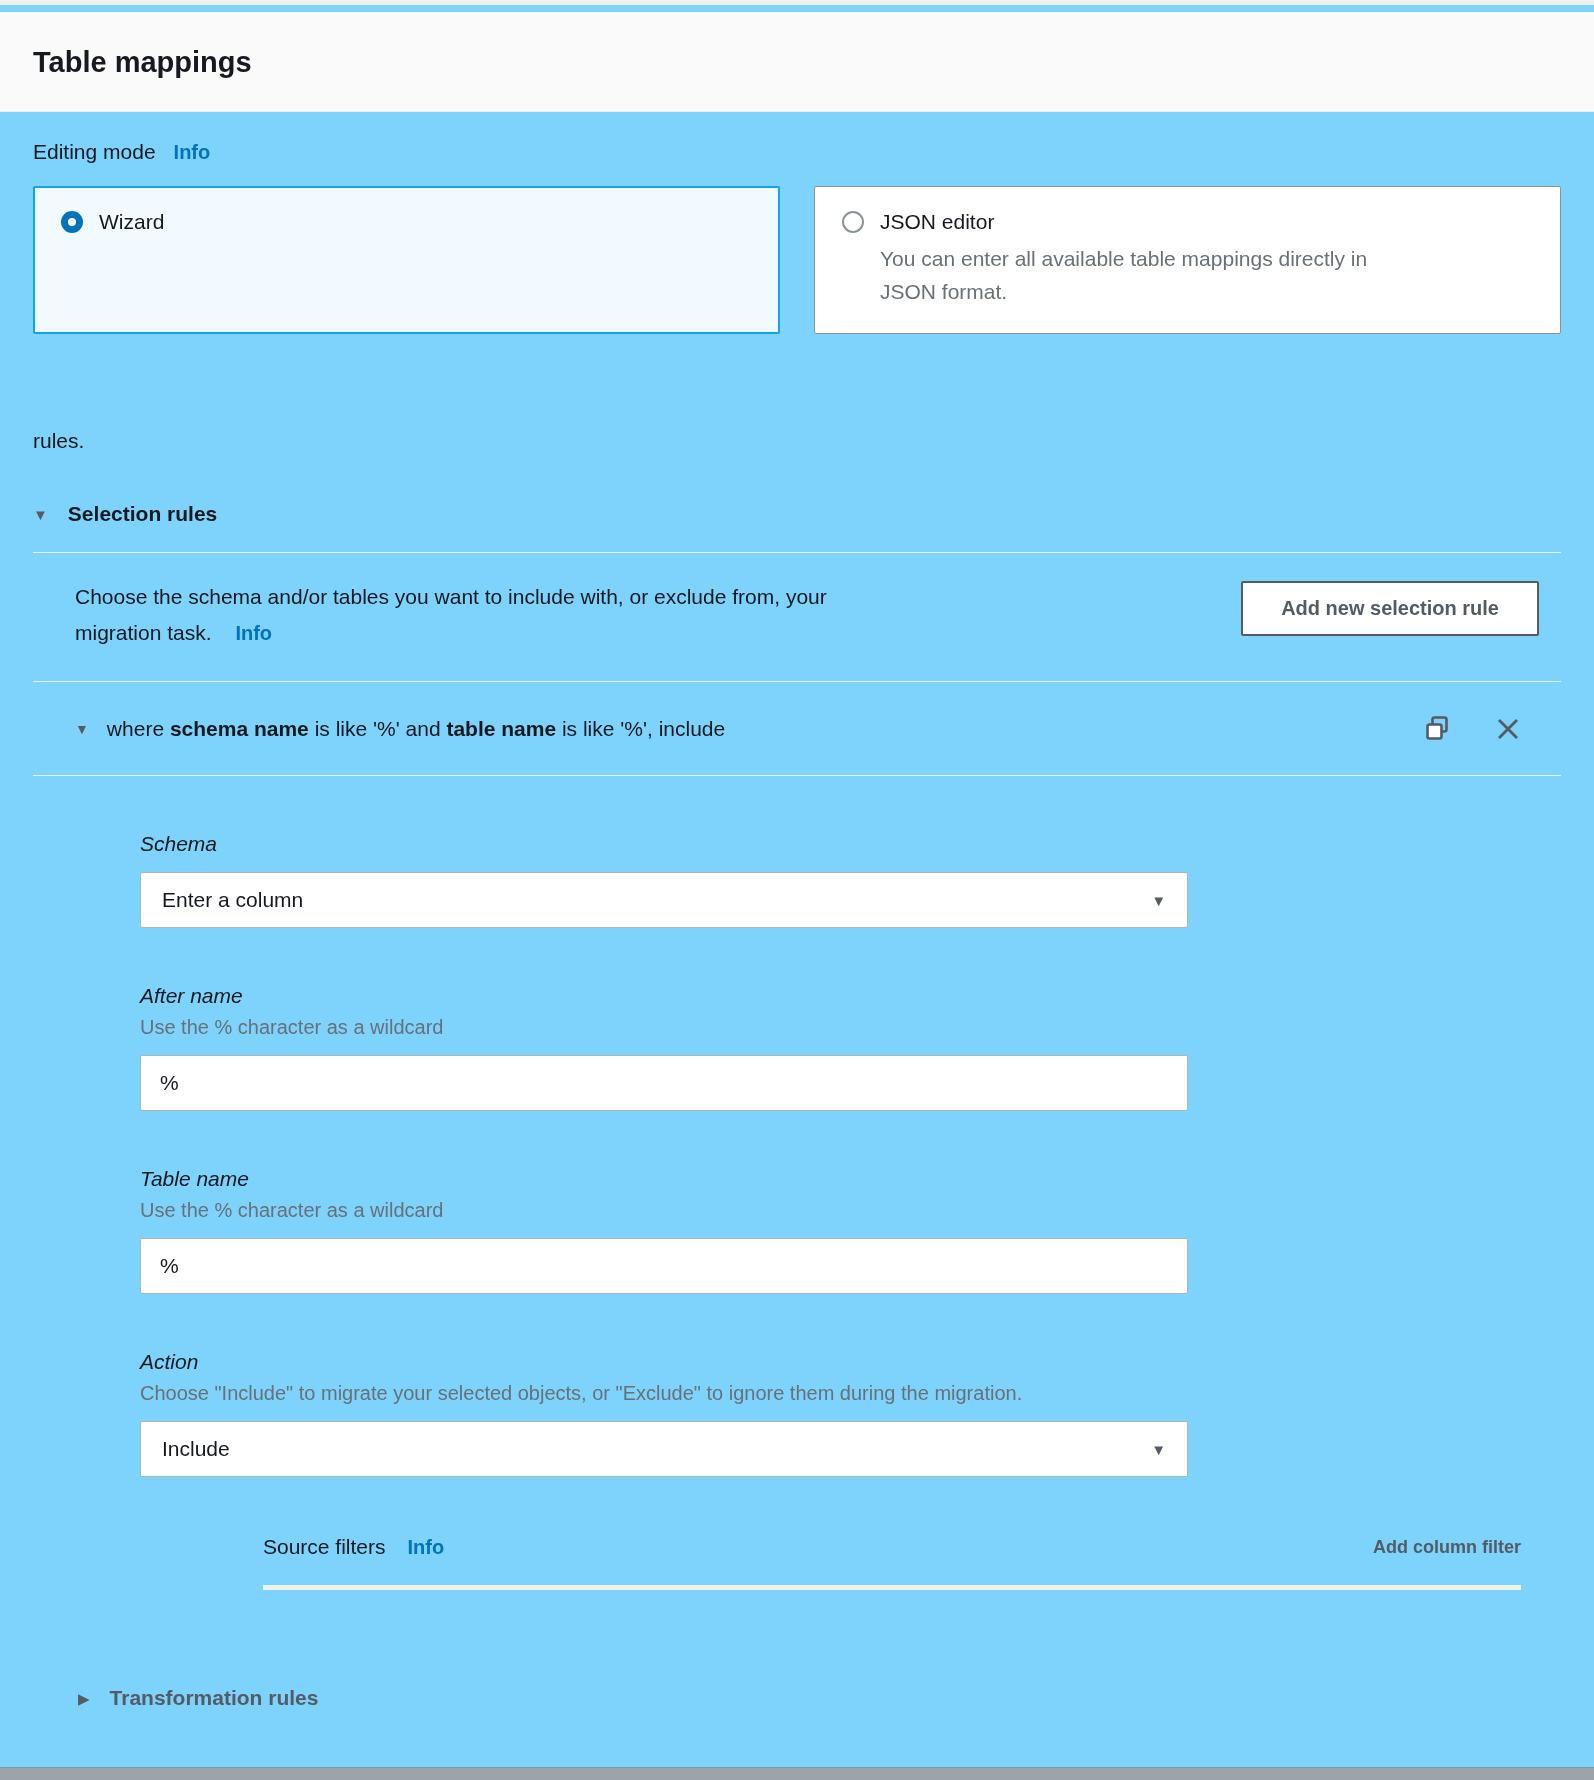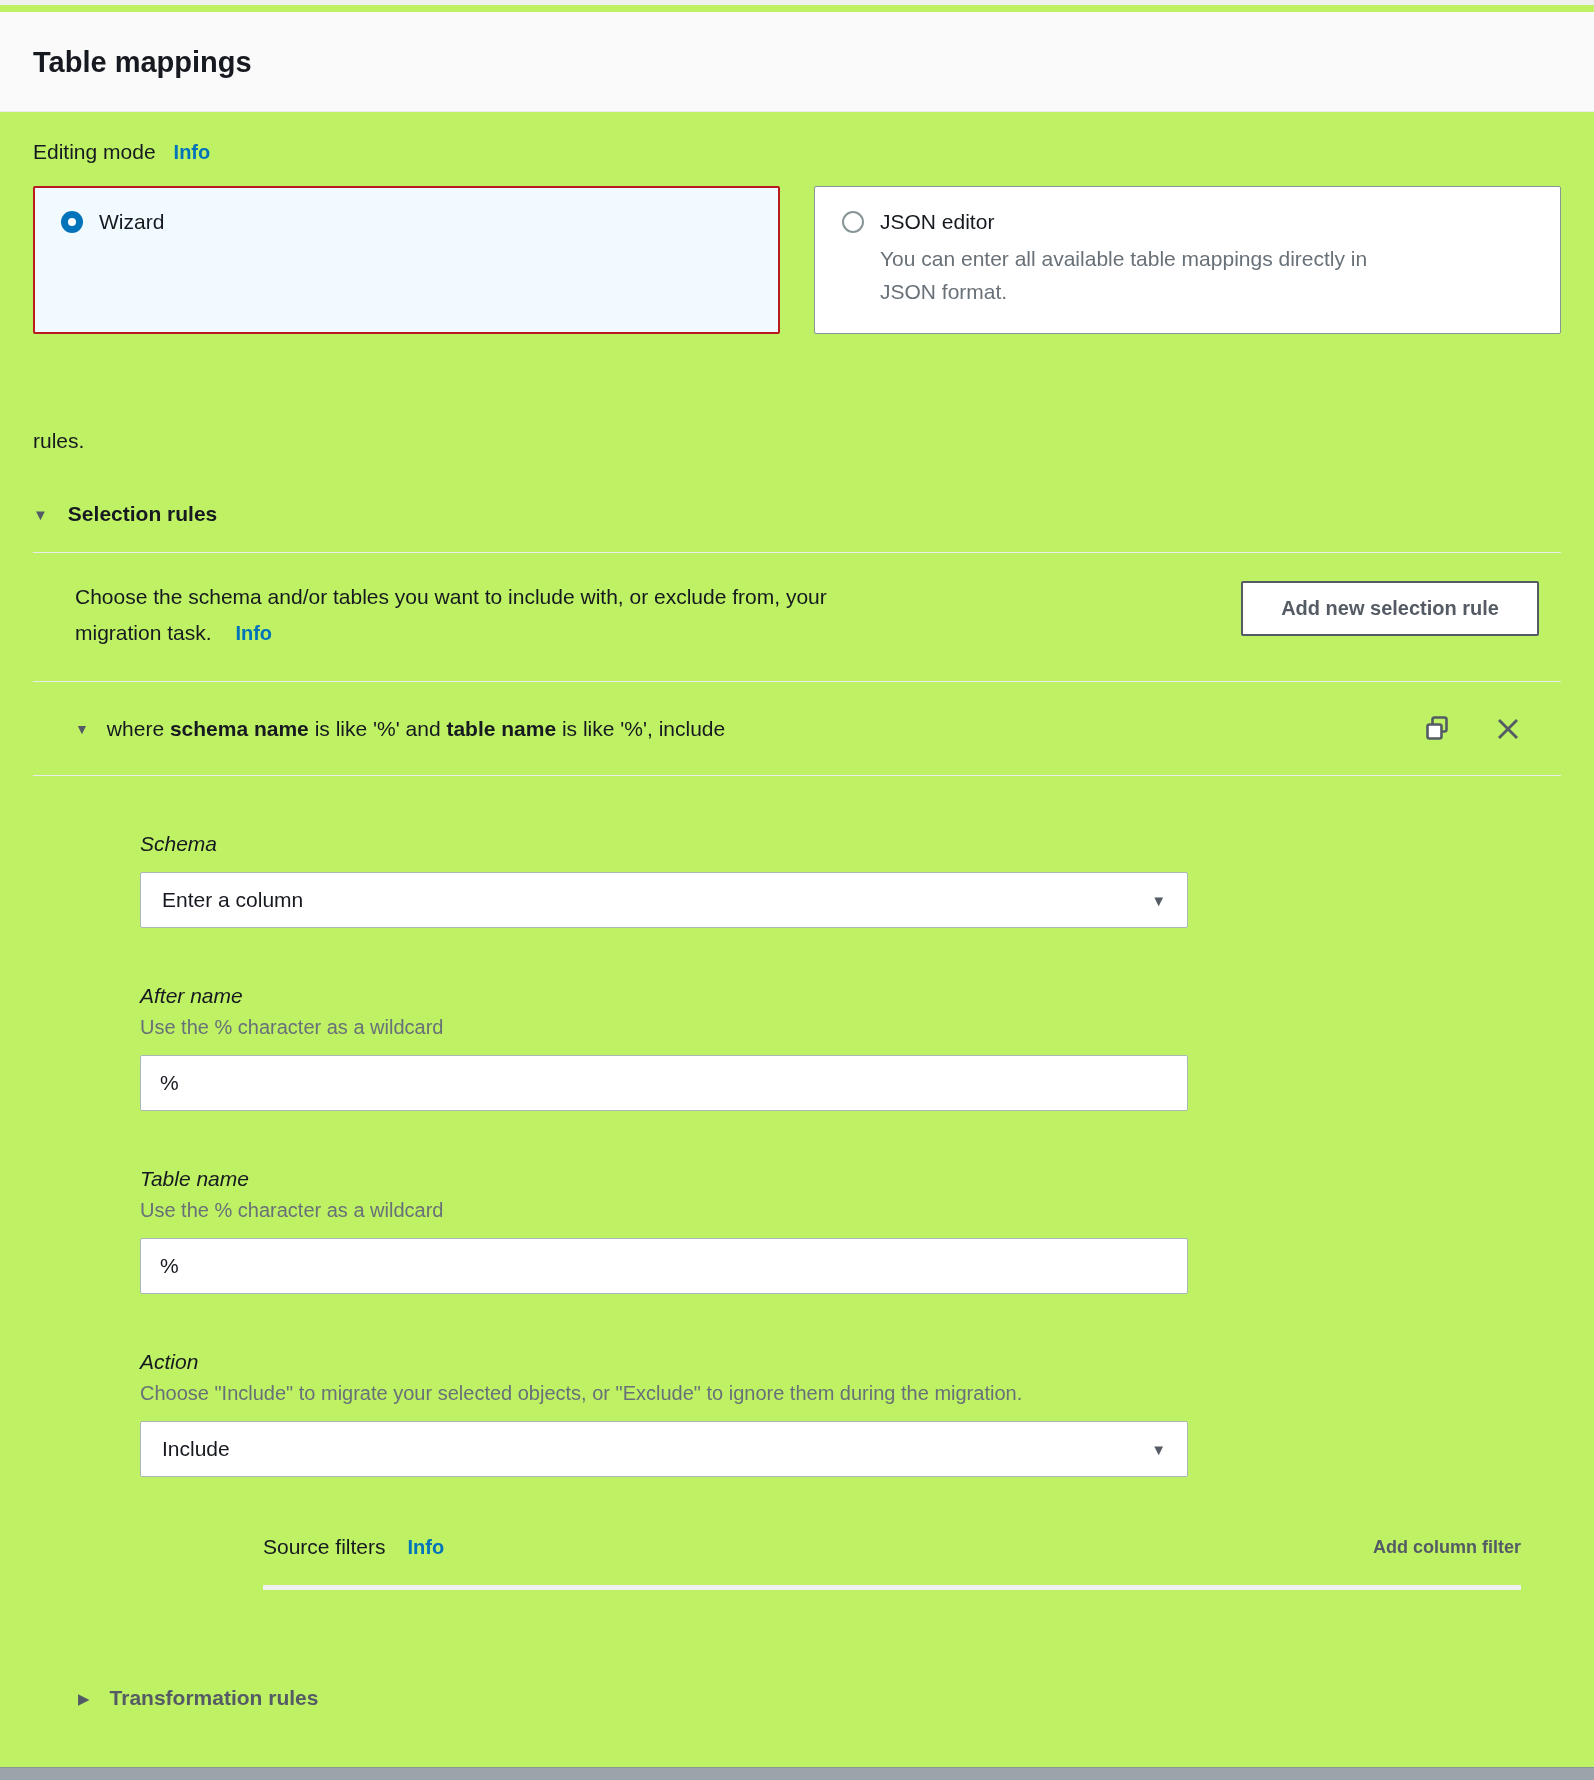--- a/index.html
+++ b/index.html
@@ -1,35 +1,35 @@
 <!DOCTYPE html>
 <html><head>
 <meta charset="utf-8">
 <style>
   * { margin:0; padding:0; box-sizing:border-box; }
   html,body { background:#ffffff; }
   .page {
     position:relative; width:1594px; height:1780px; overflow:hidden;
-    background:#bef264; font-family:"Liberation Sans", sans-serif; color:#16191f;
+    background:#7dd3fc; font-family:"Liberation Sans", sans-serif; color:#16191f;
   }
   .top-strip { height:5px; background:#eff1f1; }
   .panel-header {
     margin-top:7px; background:#fafafa; border-bottom:1px solid #eaeded;
     padding:34px 33px 32px 33px;
   }
   .panel-title { font-size:29px; font-weight:bold; color:#16191f; }
   .content { padding:0 33px; }
 
   .editing-row { margin-top:28px; display:flex; align-items:baseline; gap:18px; }
   .field-group-label { font-size:21px; color:#16191f; }
   .info-link { color:#0073bb; font-weight:bold; font-size:20px; cursor:pointer; }
 
   .cards { display:flex; gap:34px; margin-top:22px; }
   .card { flex:1; border-radius:2px; padding:22px 26px 24px 26px; cursor:pointer; }
-  .card.selected { border:2px solid #b91c1c; background:#f1faff; }
+  .card.selected { border:2px solid #0ea5e9; background:#f1faff; }
   .card.unselected { border:1px solid #879596; background:#ffffff; padding:23px 27px 25px 27px; }
   .card-head { display:flex; align-items:center; gap:16px; }
   .radio { width:22px; height:22px; border-radius:50%; position:relative; flex:none; }
   .radio.on { background:#0073bb; }
   .radio.on::after { content:""; position:absolute; left:7px; top:7px; width:8px; height:8px; background:#ffffff; border-radius:50%; }
   .radio.off { background:#ffffff; border:2px solid #879596; }
   .card-title { font-size:21px; color:#16191f; }
   .card-desc { margin-left:38px; margin-top:8px; font-size:21px; color:#687078; line-height:33px; }
 
   .intro { margin-top:42px; font-size:21px; line-height:43px; color:#16191f; }

